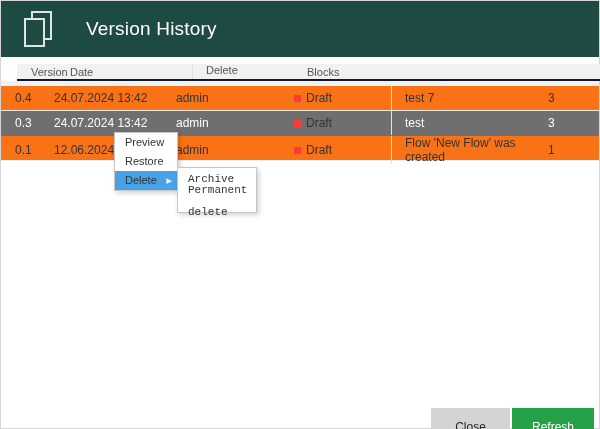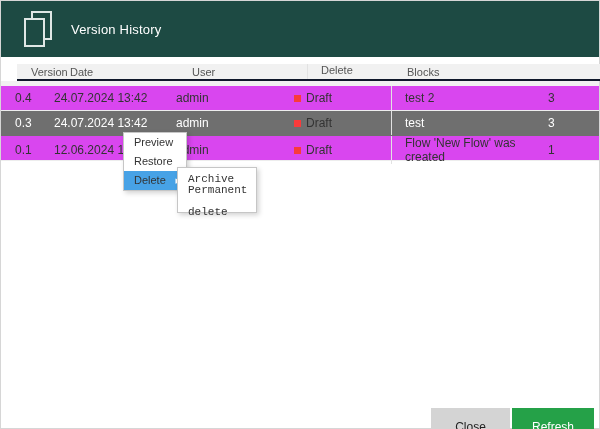--- a/index.html
+++ b/index.html
@@ -2,41 +2,41 @@
 <html><head>
 <meta charset="utf-8">
 <style>
   html,body{margin:0;padding:0;background:#fff;}
   body{width:600px;height:429px;overflow:hidden;font-family:"Liberation Sans","DejaVu Sans",sans-serif;}
   .dialog{position:relative;width:600px;height:429px;box-sizing:border-box;background:#fff;border:1px solid #d6d6d6;}
 
   
   .titlebar{position:absolute;left:0;top:0;width:100%;height:56px;background:#1d4a43;display:flex;align-items:center;}
   .titlebar .icon-wrap{margin-left:22px;width:30px;height:38px;flex:0 0 auto;}
-  .titlebar .title{margin-left:18px;color:#ffffff;font-size:13px;letter-spacing:.2px;}
+  .titlebar .title{margin-left:33px;color:#ffffff;font-size:19px;letter-spacing:.2px;}
 
   
   .grid{display:grid;grid-template-columns:53px 122px 115px 100px 157px 1fr;align-items:center;}
   .thead{position:absolute;left:16px;top:63px;width:100%;height:15px;background:#f1f1f1;border-bottom:2px solid #0f172a;}
   .thead .cell{font-size:11px;color:#555;}
   .thead-strip{position:absolute;left:0;top:80px;width:100%;height:5px;background:#f1f1f1;}
   .rows{position:absolute;left:0;top:85px;width:100%;}
-  .row{height:24px;border-bottom:1px solid #ededed;background:#d946ef;}
+  .row{height:24px;border-bottom:1px solid #ededed;background:#f97316;}
   .row .cell{font-size:12px;color:#333;height:100%;display:flex;align-items:center;}
   .row.selected{background:#6f6f6f;border-bottom-color:#6f6f6f;}
   .row.selected .cell{color:#ffffff;}
   .row.selected .status-label{color:#333;}
   .cell.c-version{padding-left:14px;}
   .cell.c-status{padding-left:3px;}
   .cell.c-comment{border-left:1px solid #e2e2e2;padding-left:13px;align-self:stretch;}
   .thead .cell.c-comment{height:100%;}
   .sq{display:inline-block;width:7px;height:7px;background:#f93b3b;margin-right:5px;flex:0 0 auto;}
 
   
-  .menu{position:absolute;left:122px;top:131px;width:62px;background:#ffffff;border:1px solid #c6c6c6;box-shadow:2px 2px 5px rgba(0,0,0,.18);z-index:5;}
+  .menu{position:absolute;left:113px;top:131px;width:62px;background:#ffffff;border:1px solid #c6c6c6;box-shadow:2px 2px 5px rgba(0,0,0,.18);z-index:5;}
   .menu-item{height:19px;line-height:19px;font-size:11px;color:#333;padding-left:10px;display:flex;align-items:center;}
   .menu-item.hl{background:#47a2e6;align-items:center;}
   .menu-item .arrow{margin-left:auto;margin-right:5px;font-size:7px;color:#ffffff;}
   .submenu{position:absolute;left:176px;top:166px;width:78px;background:#ffffff;border:1px solid #c6c6c6;box-shadow:2px 2px 5px rgba(0,0,0,.18);z-index:6;}
   .submenu .menu-item{height:22px;line-height:22px;font-family:Liberation Mono, monospace;}
 
   
   .btn{position:absolute;top:407px;height:37px;font-size:12px;display:flex;align-items:center;justify-content:center;cursor:pointer;box-sizing:border-box;}
   .btn-close{left:430px;width:79px;background:#d4d4d4;color:#222;}
   .btn-refresh{left:511px;width:82px;background:#25a148;color:#ffffff;}
@@ -52,37 +52,36 @@
         <rect x="9" y="2" width="19" height="27" fill="none" stroke="#dfe7e5" stroke-width="2"></rect>
         <rect x="2" y="9" width="19" height="27" fill="#1d4a43" stroke="#dfe7e5" stroke-width="2"></rect>
       </svg>
     </span>
     <span class="title">Version History</span>
   </div>
 
   <div class="thead grid">
     <div class="cell c-version">Version</div>
     <div class="cell">Date</div>
-    <div class="cell">User</div>
     <div class="cell c-comment">Delete</div>
     <div class="cell">Blocks</div>
   </div>
   <div class="thead-strip"></div>
 
   <div class="rows">
 
     <div class="row grid">
       <div class="cell c-version">0.4</div>
       <div class="cell">24.07.2024 13:42</div>
       <div class="cell">admin</div>
       <div class="cell c-status">
         <span class="sq"></span>
         <span class="status-label">Draft</span>
       </div>
-      <div class="cell c-comment">test 2</div>
+      <div class="cell c-comment">test 7</div>
       <div class="cell">3</div>
     </div>
 
     <div class="row grid selected">
       <div class="cell c-version">0.3</div>
       <div class="cell">24.07.2024 13:42</div>
       <div class="cell">admin</div>
       <div class="cell c-status">
         <span class="sq"></span>
         <span class="status-label">Draft</span>

